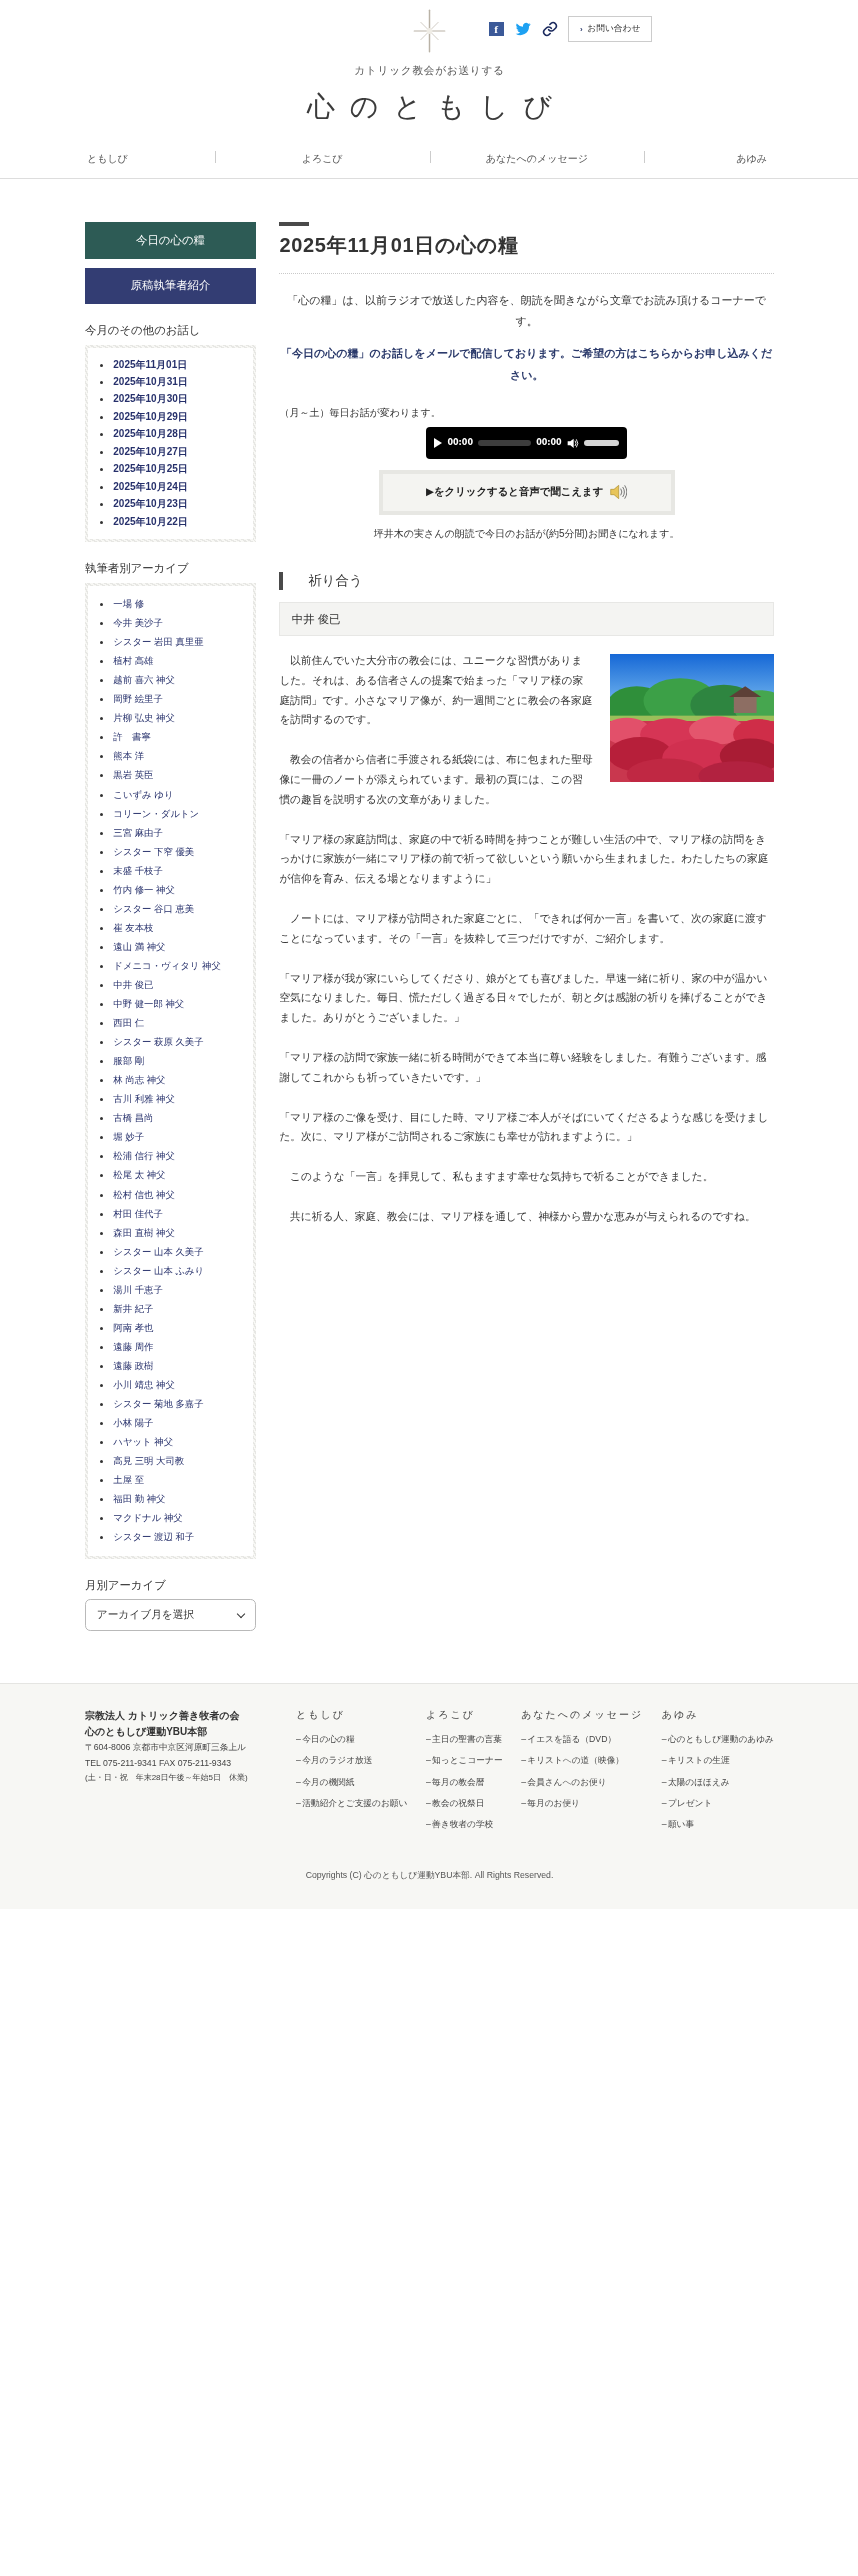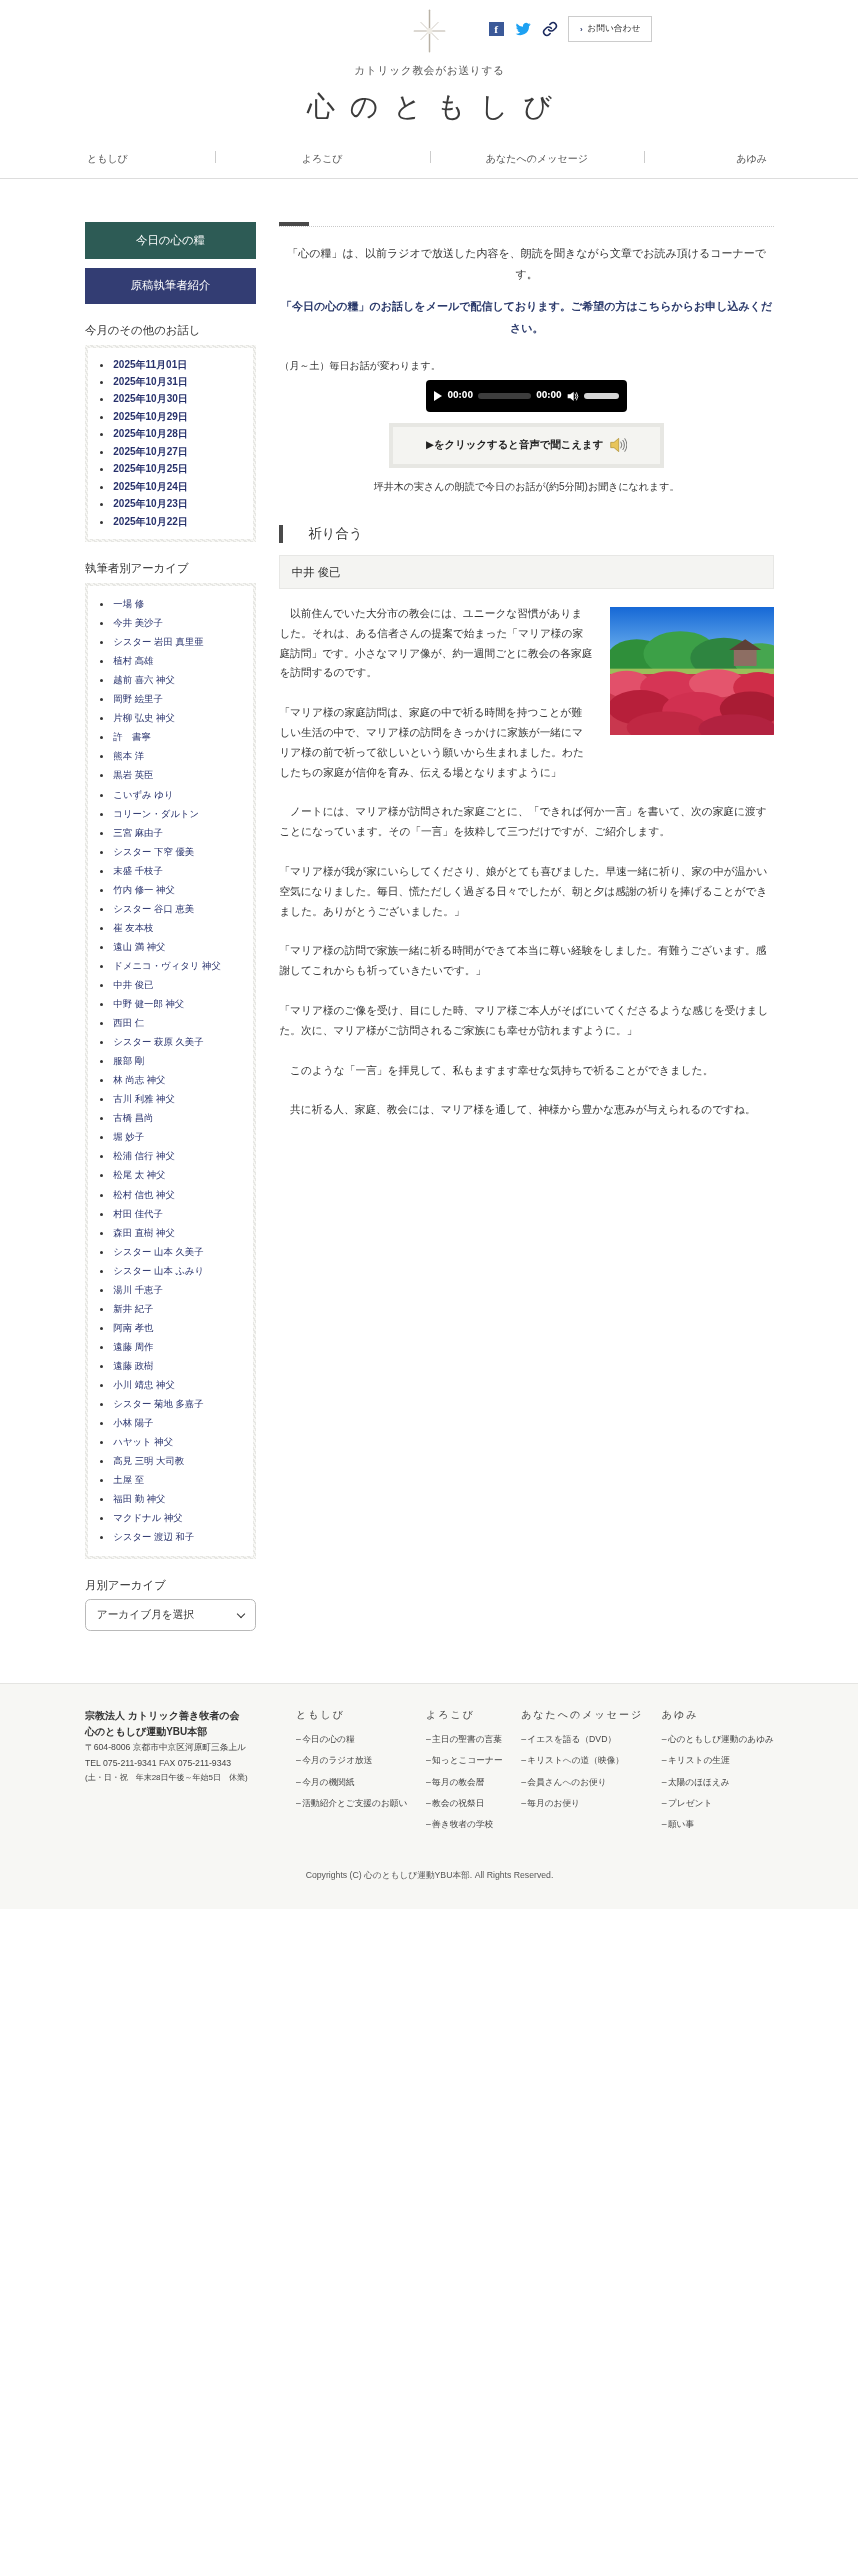--- a/index.html
+++ b/index.html
@@ -68,21 +68,21 @@
 
   .audio-player{width:201px; height:32px; margin:6.7px auto 0; background:#000; border-radius:4px;
     display:flex; align-items:center; padding:0 8px; gap:5.3px;}
   .play-btn{width:0; height:0; border-left:8.7px solid #fff; border-top:5.3px solid transparent;
     border-bottom:5.3px solid transparent; cursor:pointer;}
   .time{color:#fff; font-size:8px; font-weight:bold; font-family:"DejaVu Sans","Liberation Sans",sans-serif;}
   .track{height:6.7px; border-radius:3.3px; background:#3d3d3d; flex:1; cursor:pointer;}
   .vol-track{height:6.7px; border-radius:3.3px; background:#d6d6d6; width:35px; cursor:pointer;}
   .spk-icon{flex:0 0 auto; display:flex;}
 
-  .hint-box{width:275px; margin:10.7px auto 0; background:#f4f4f1; border:4.7px solid #e7e7e3;
+  .hint-box{width:296px; margin:10.7px auto 0; background:#f4f4f1; border:4.7px solid #e7e7e3;
     padding:10.7px 6.7px; display:flex; align-items:center; justify-content:center; gap:6.7px;}
   .hint-box .hint-text{font-weight:bold; font-size:10.4px; color:#222;}
   .reading-note{text-align:center; font-size:10px; margin-top:12px;}
 
   h2.article-title{margin:31px 0 12px; border-left:4.7px solid #4a4a4a; padding-left:25px;
     font-size:13.4px; font-weight:500; color:#333;}
   .author-box{background:#f4f4f2; border:0.7px solid #e7e7e5; padding:8.7px 11.4px; font-size:11.4px;
     color:#333; margin-bottom:14.7px;}
   .article-body{font-size:10.7px; line-height:1.85; color:#333;}
   .article-image{float:right; width:164px; height:128px; margin:2.7px 0 12px 17.4px;}
@@ -237,20 +237,21 @@
 
     <h2 class="side-heading">月別アーカイブ</h2>
     <div class="archive-select">
       <span>アーカイブ月を選択</span>
       <span class="chev-down"></span>
     </div>
   </aside>
 
   <main class="content">
     <div class="title-deco"></div>
+    <h1 class="page-title">2025年11月01日の心の糧</h1>
     <div class="dotted-rule"></div>
 
     <p class="intro">「心の糧」は、以前ラジオで放送した内容を、朗読を聞きながら文章でお読み頂けるコーナーです。</p>
     <p class="mail-notice">「今日の心の糧」のお話しをメールで配信しております。ご希望の方はこちらからお申し込みください。</p>
     <p class="schedule-note">（月～土）毎日お話が変わります。</p>
 
     <div class="audio-player">
       <span class="play-btn"></span>
       <span class="time">00:00</span>
       <span class="track"></span>
@@ -302,20 +303,21 @@
           <ellipse cx="45" cy="150" rx="48" ry="26" fill="#b71f3a"></ellipse>
           <ellipse cx="130" cy="155" rx="52" ry="28" fill="#d13050"></ellipse>
           <ellipse cx="210" cy="152" rx="46" ry="26" fill="#a91c34"></ellipse>
           <ellipse cx="85" cy="180" rx="60" ry="24" fill="#c02843"></ellipse>
           <ellipse cx="190" cy="182" rx="58" ry="22" fill="#b22240"></ellipse>
         </svg>
       </div>
       <div>
 
       <p>　以前住んでいた大分市の教会には、ユニークな習慣がありました。それは、ある信者さんの提案で始まった「マリア様の家庭訪問」です。小さなマリア像が、約一週間ごとに教会の各家庭を訪問するのです。</p>
+          <p>　教会の信者から信者に手渡される紙袋には、布に包まれた聖母像に一冊のノートが添えられています。最初の頁には、この習慣の趣旨を説明する次の文章がありました。</p>
           <p>「マリア様の家庭訪問は、家庭の中で祈る時間を持つことが難しい生活の中で、マリア様の訪問をきっかけに家族が一緒にマリア様の前で祈って欲しいという願いから生まれました。わたしたちの家庭が信仰を育み、伝える場となりますように」</p>
           <p>　ノートには、マリア様が訪問された家庭ごとに、「できれば何か一言」を書いて、次の家庭に渡すことになっています。その「一言」を抜粋して三つだけですが、ご紹介します。</p>
           <p>「マリア様が我が家にいらしてくださり、娘がとても喜びました。早速一緒に祈り、家の中が温かい空気になりました。毎日、慌ただしく過ぎる日々でしたが、朝と夕は感謝の祈りを捧げることができました。ありがとうございました。」</p>
           <p>「マリア様の訪問で家族一緒に祈る時間ができて本当に尊い経験をしました。有難うございます。感謝してこれからも祈っていきたいです。」</p>
           <p>「マリア様のご像を受け、目にした時、マリア様ご本人がそばにいてくださるような感じを受けました。次に、マリア様がご訪問されるご家族にも幸せが訪れますように。」</p>
           <p>　このような「一言」を拝見して、私もますます幸せな気持ちで祈ることができました。</p>
           <p>　共に祈る人、家庭、教会には、マリア様を通して、神様から豊かな恵みが与えられるのですね。</p>
         </div>
     </div>
   </main>

